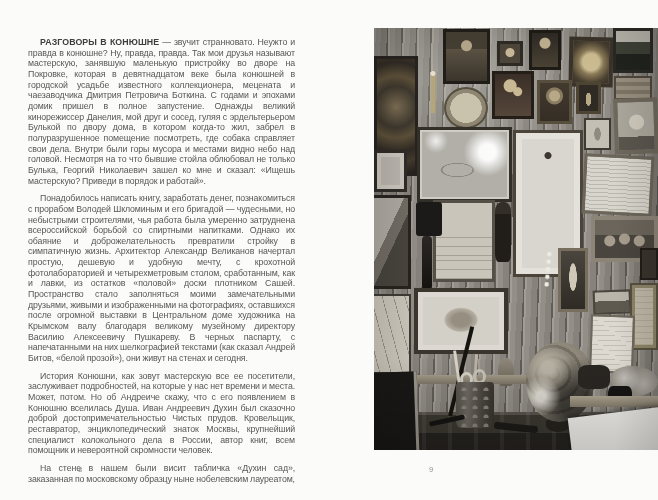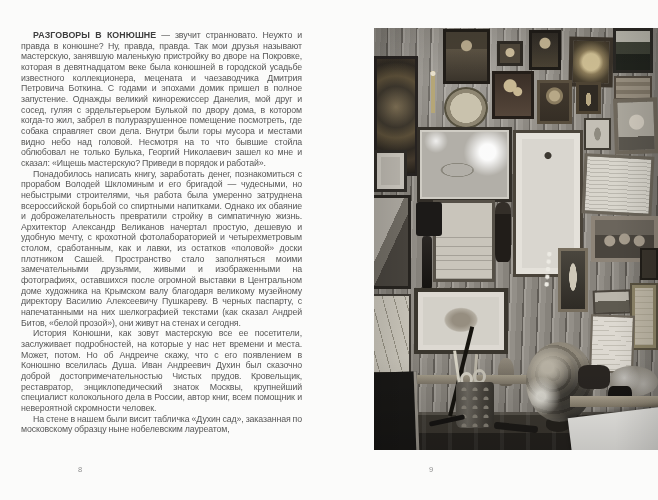--- a/index.html
+++ b/index.html
@@ -9,21 +9,21 @@
     font-family:"Liberation Sans","DejaVu Sans",sans-serif;
   }
   .spread{position:absolute;inset:0;}
 
   
   .text-page{
     position:absolute;left:21px;top:30px;width:281px;
     font-size:8.8px;line-height:10.65px;letter-spacing:-0.12px;word-spacing:-0.3px;
     color:#575757;text-align:justify;
   }
-  .para{margin:0;text-indent:12px;}
+  .para{margin:7px;text-indent:12px;}
   .para strong{font-weight:bold;color:#3e3e3e;letter-spacing:0.1px;}
   .pagenum{
     position:absolute;font-size:7.5px;color:#8f8f8f;line-height:1;
   }
   .pagenum.pn-left{left:78px;top:466px;}
   .pagenum.pn-right{left:429px;top:466px;}
 
   
   .photo{
     position:absolute;left:374px;top:28px;width:284px;height:422px;

